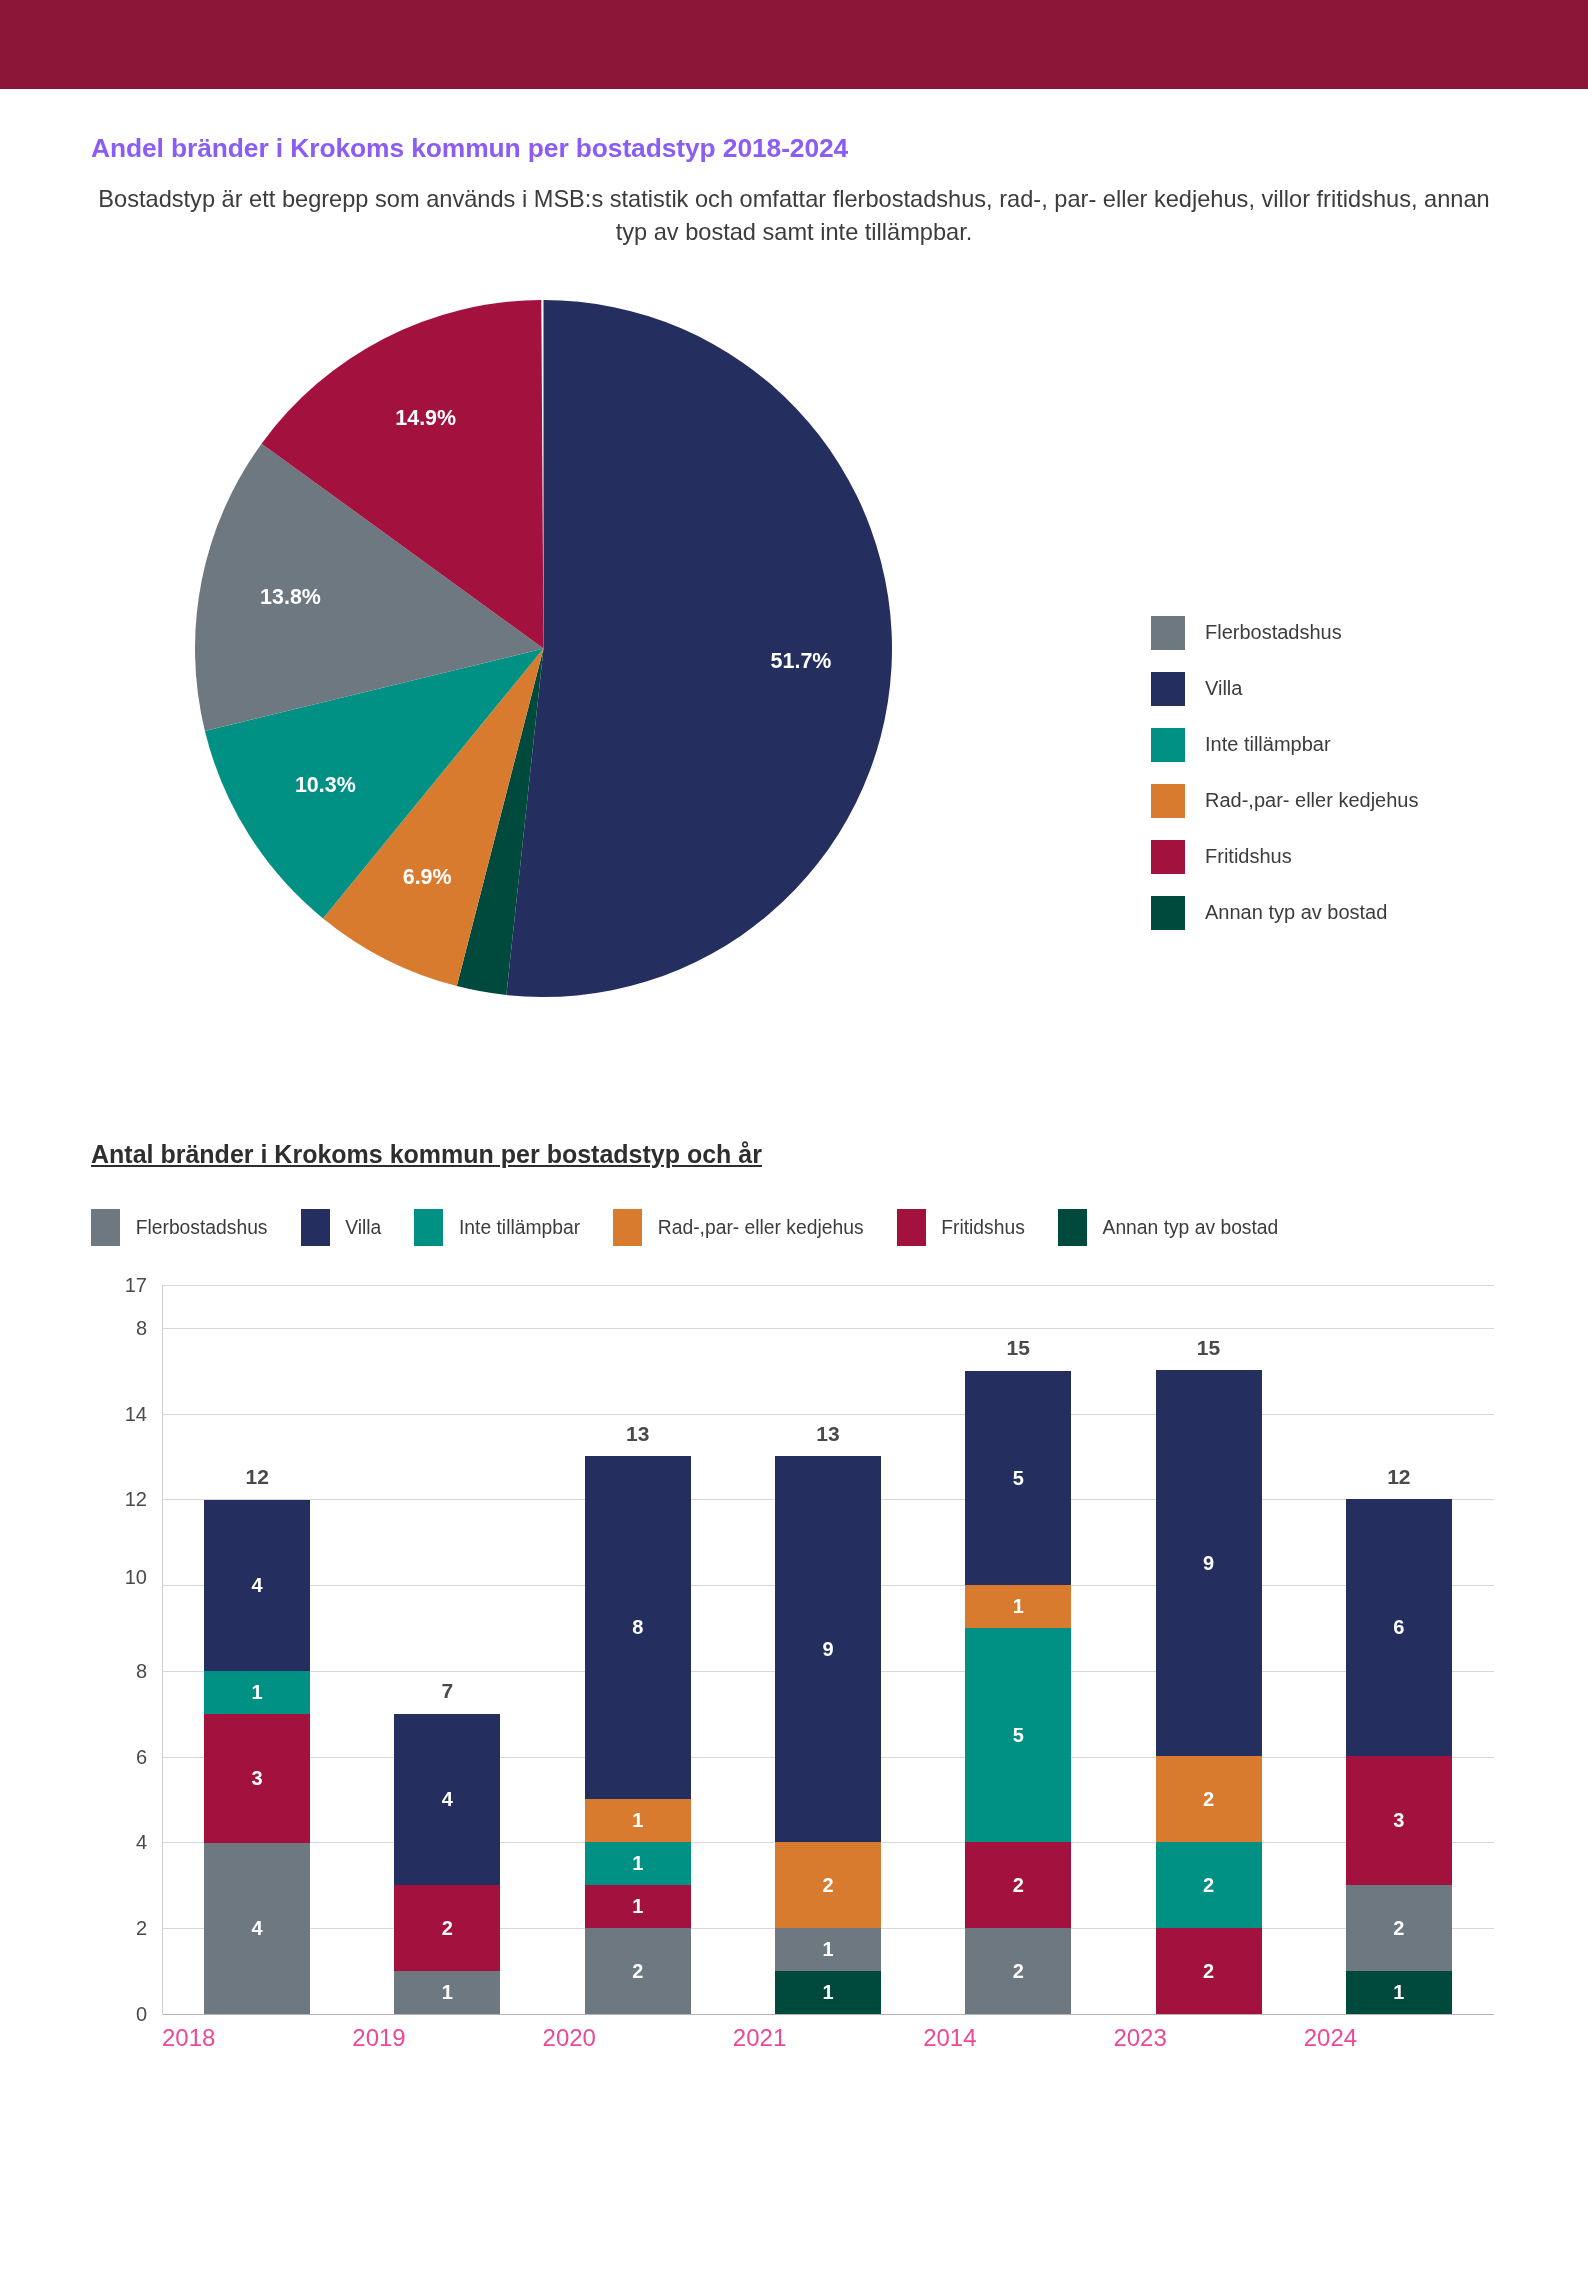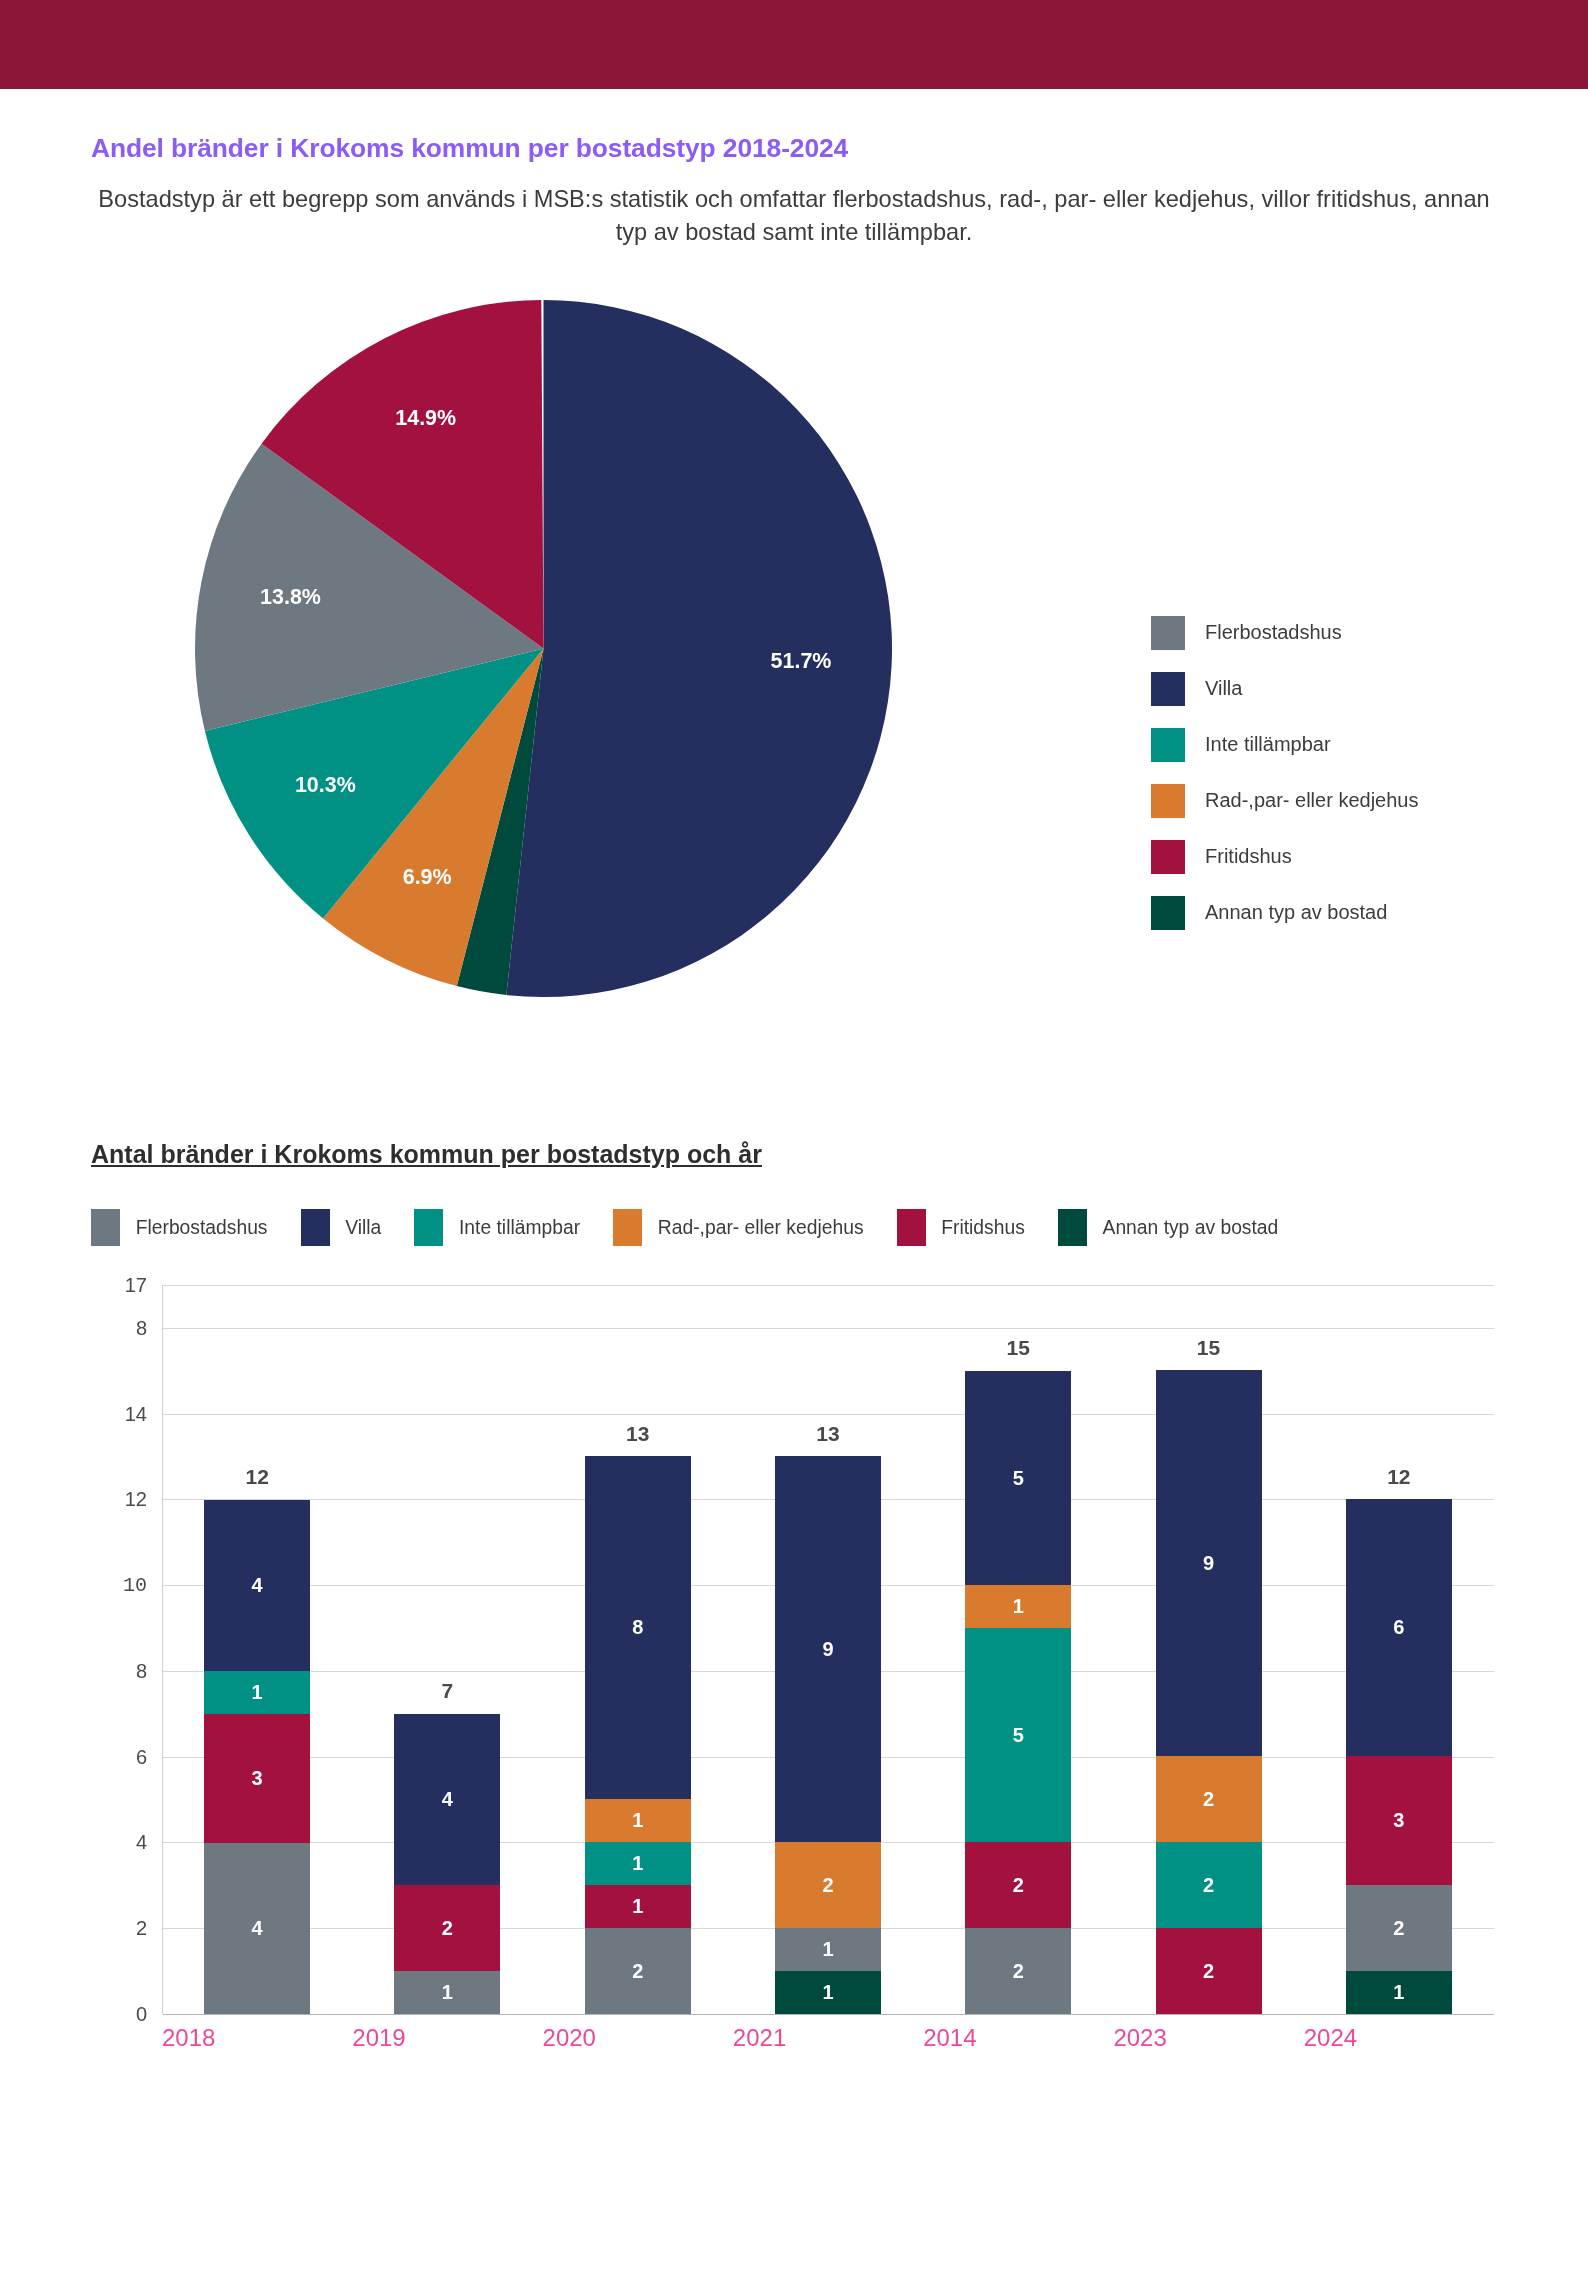--- a/index.html
+++ b/index.html
@@ -279,21 +279,21 @@
         </div>
       </div>
 
     <div class="plot">
       <div class="y-axis-labels" id="y-axis-labels">
           <div class="y-tick" style="top: 729px;">0</div>
           <div class="y-tick" style="top: 643px;">2</div>
           <div class="y-tick" style="top: 557px;">4</div>
           <div class="y-tick" style="top: 472px;">6</div>
           <div class="y-tick" style="top: 386px;">8</div>
-          <div class="y-tick" style="top: 300px; font-family: Liberation Mono, monospace;">10</div>
+          <div class="y-tick" style="top: 292px;">10</div>
           <div class="y-tick" style="top: 214px;">12</div>
           <div class="y-tick" style="top: 129px;">14</div>
           <div class="y-tick" style="top: 43px;">8</div>
           <div class="y-tick" style="top: 0px;">17</div>
         </div>
       <div class="grid-area" id="grid-area">
           <div class="gridline axis0" style="top: 729px;"></div>
           <div class="gridline" style="top: 643px;"></div>
           <div class="gridline" style="top: 557px;"></div>
           <div class="gridline" style="top: 472px;"></div>

